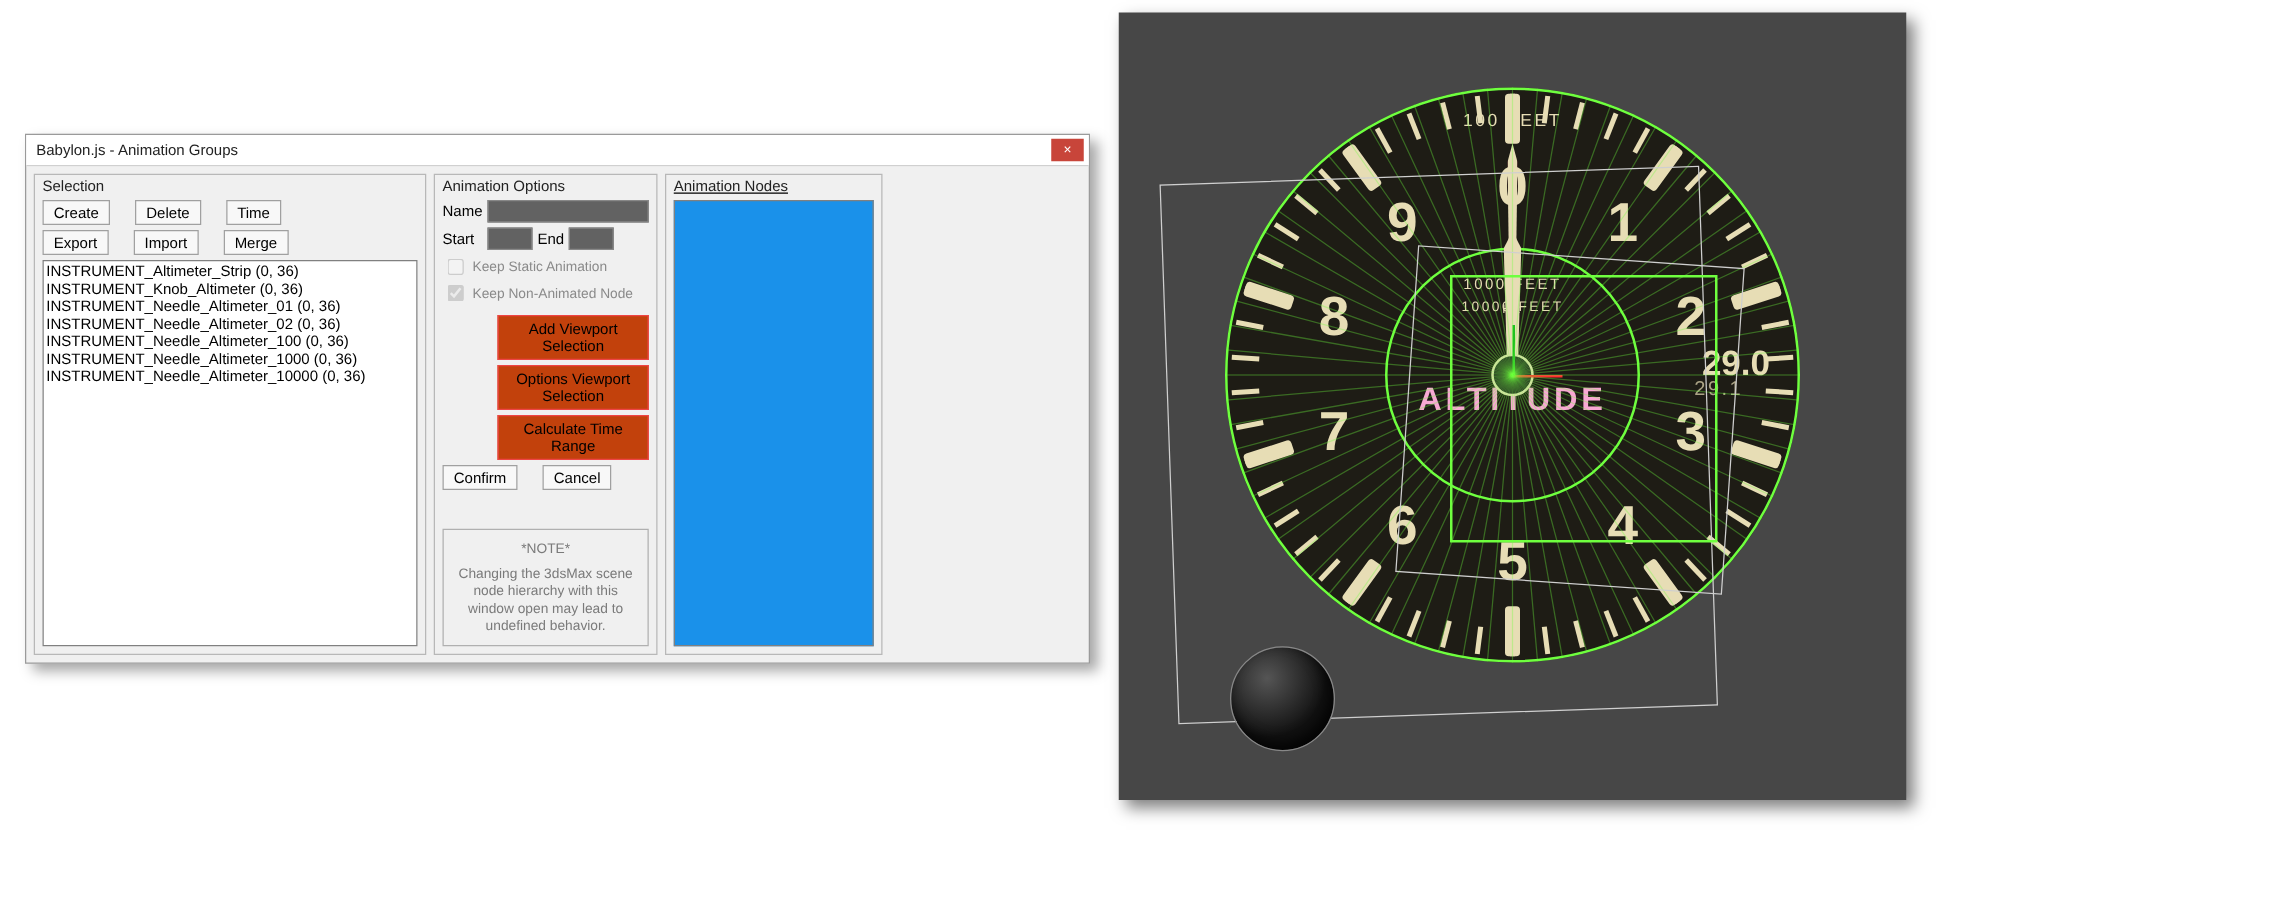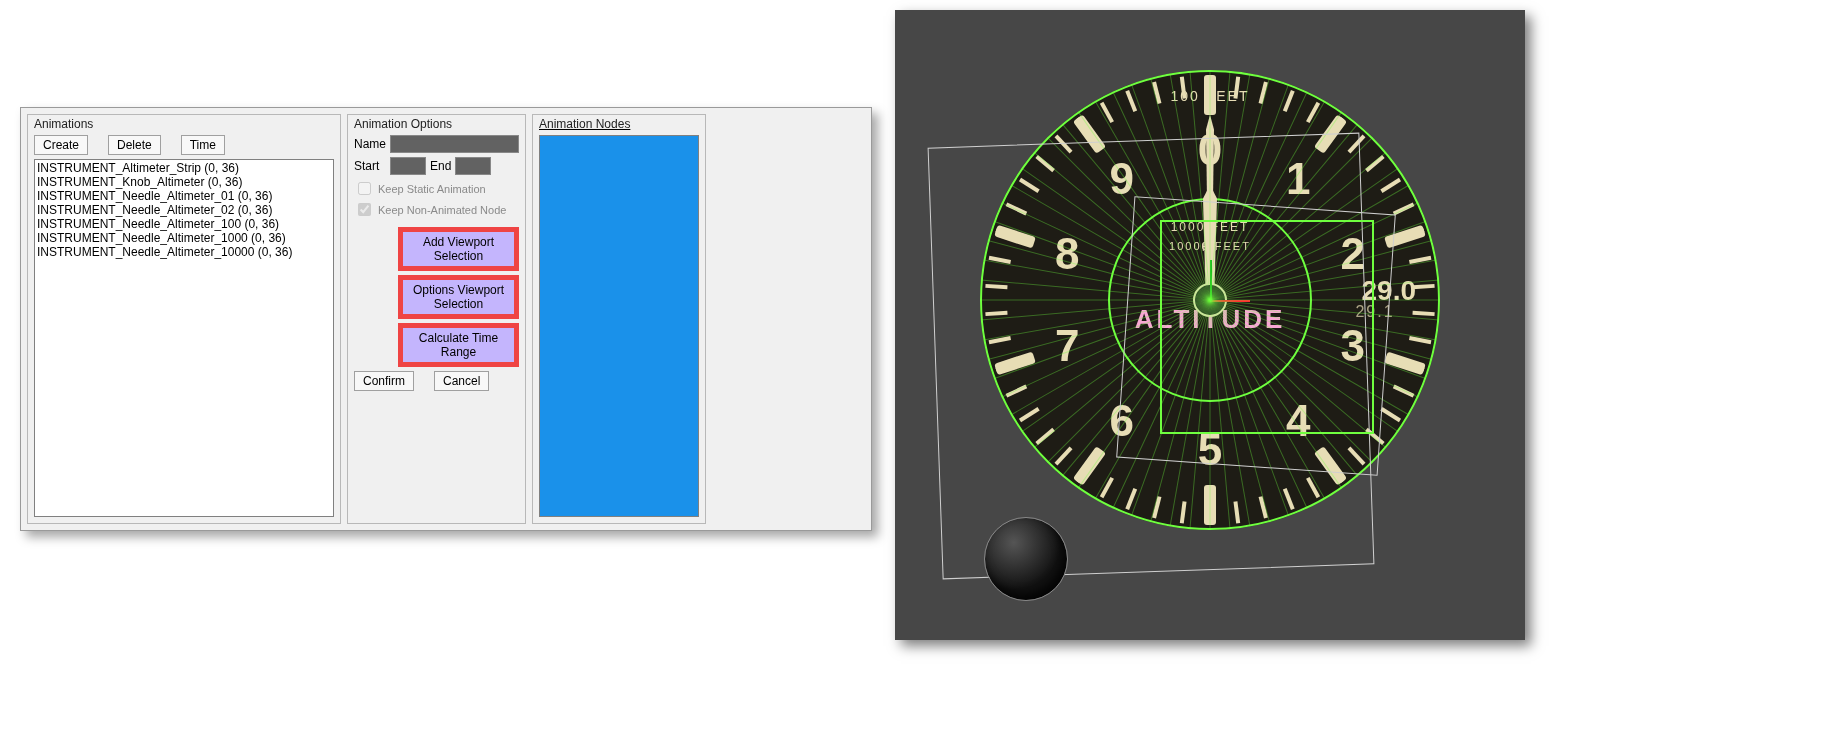--- a/index.html
+++ b/index.html
@@ -103,22 +103,22 @@
   }
   .num-input{
     width:34px;
     height:16px;
     background:#626262;
     border:1px solid #888;
   }
   .chk-row{ display:flex; align-items:center; gap:4px; color:#8a8a8a; font-size:11px; margin-bottom:2px;}
   .chk-row input{ accent-color:#888; }
   .wide-btn{
-    border:5px solid #ef4444;
-    background:#c4b5fd;
+    border:1px solid #ef4444;
+    background:#c2410c;
     font-size:12px;
     padding:3px 4px;
     margin-bottom:4px;
     text-align:center;
     cursor:pointer;
     margin-left:44px;
   }
   .note-box{
     margin-top:auto;
     border:1px solid #b0b0b0;
@@ -284,28 +284,40 @@
     transform:translate(-50%,-50%);
     pointer-events:none;
   }
   .axis .x{position:absolute;width:40px;height:2px;background:#ff3030;left:0;top:0;}
   .axis .y{position:absolute;width:2px;height:40px;background:#20c020;left:0;top:-40px;}
 </style>
 </head>
 <body>
 
 <div class="dialog">
+  <div class="titlebar">
+    <span>Babylon.js - Animation Groups</span>
+    <span class="spacer"></span>
+    <div class="closebtn">
+      <span>×</span>
+    </div>
+  </div>
   <div class="body">
 
     <div class="pane pane-left">
-      <div class="pane-label">Animations</div>
+      <div class="pane-label">Selection</div>
       <div class="btn-row">
         <div class="btn">Create</div>
         <div class="btn">Delete</div>
         <div class="btn">Time</div>
+      </div>
+      <div class="btn-row">
+        <div class="btn">Export</div>
+        <div class="btn">Import</div>
+        <div class="btn">Merge</div>
       </div>
       <div class="listbox" id="anim-list">
           <div>INSTRUMENT_Altimeter_Strip (0, 36)</div>
           <div>INSTRUMENT_Knob_Altimeter (0, 36)</div>
           <div>INSTRUMENT_Needle_Altimeter_01 (0, 36)</div>
           <div>INSTRUMENT_Needle_Altimeter_02 (0, 36)</div>
           <div>INSTRUMENT_Needle_Altimeter_100 (0, 36)</div>
           <div>INSTRUMENT_Needle_Altimeter_1000 (0, 36)</div>
           <div>INSTRUMENT_Needle_Altimeter_10000 (0, 36)</div>
         </div>
@@ -330,20 +342,24 @@
       <div class="chk-row" style="margin-bottom:8px;">
         <input type="checkbox" checked="" disabled="" style="">
         <span>Keep Non-Animated Node</span>
       </div>
       <div class="wide-btn">Add Viewport Selection</div>
       <div class="wide-btn">Options Viewport Selection</div>
       <div class="wide-btn">Calculate Time Range</div>
       <div class="btn-row">
         <div class="btn">Confirm</div>
         <div class="btn">Cancel</div>
+      </div>
+      <div class="note-box">
+        <div style="margin-bottom:6px;">*NOTE*</div>
+        <div>Changing the 3dsMax scene node hierarchy with this window open may lead to undefined behavior.</div>
       </div>
     </div>
 
     <div class="pane pane-nodes">
       <div class="pane-label">Animation Nodes</div>
       <div class="listbox blue"></div>
     </div>
 
   </div>
 </div>

